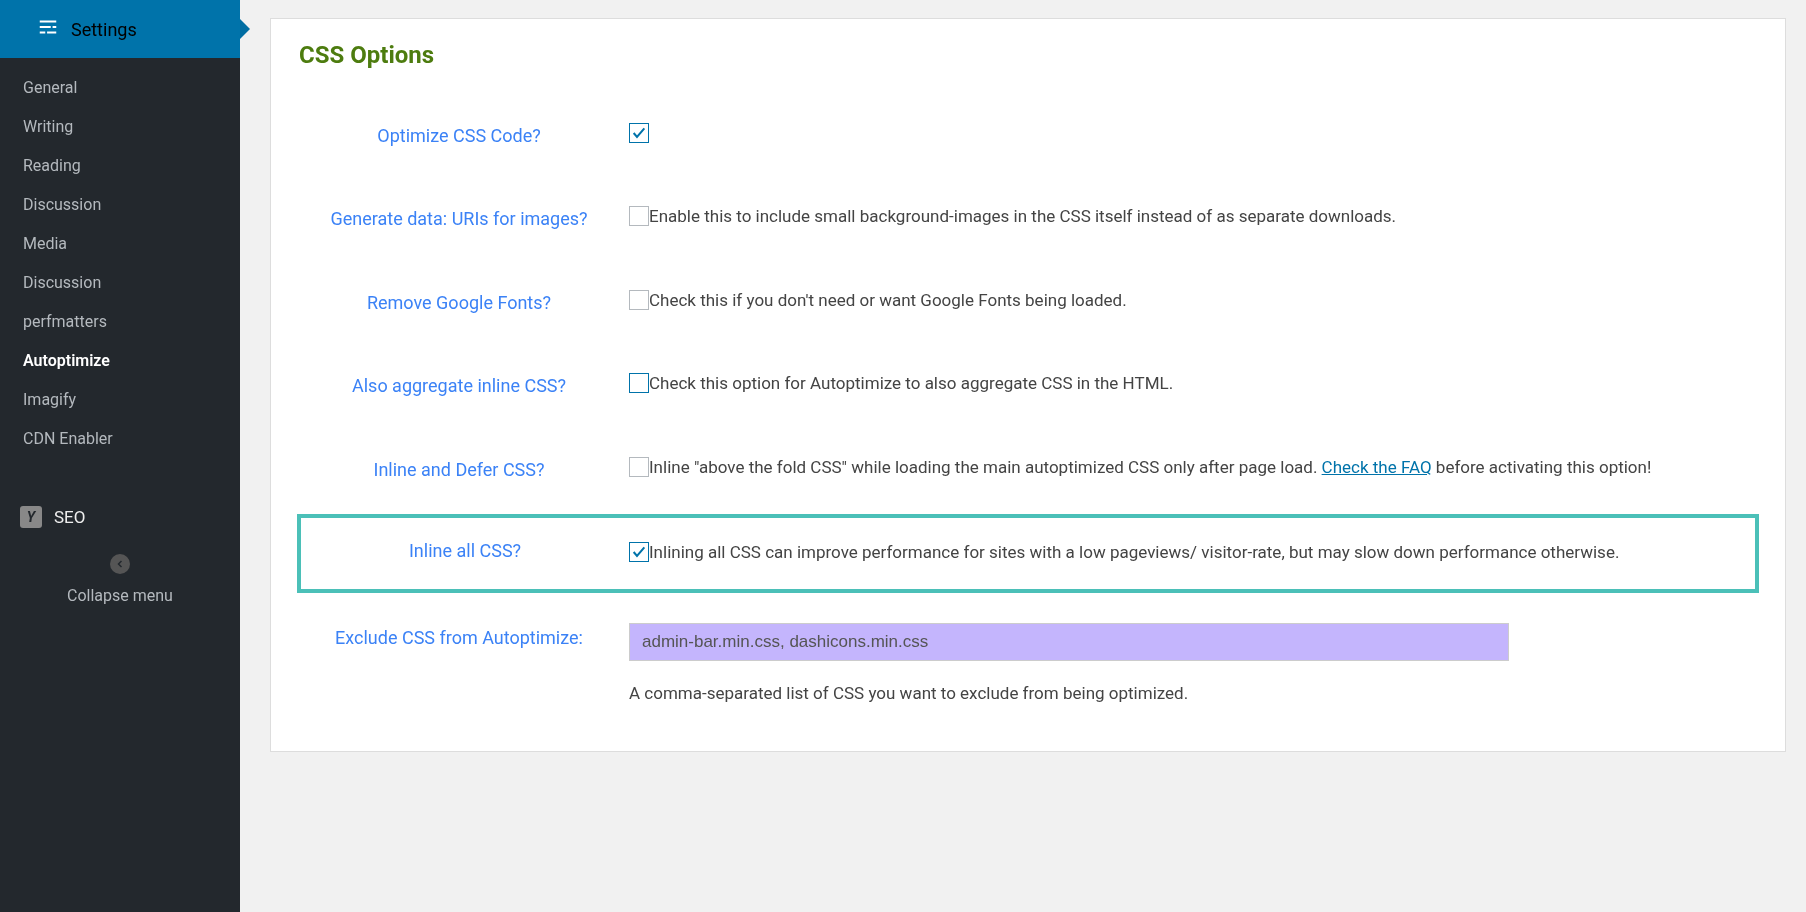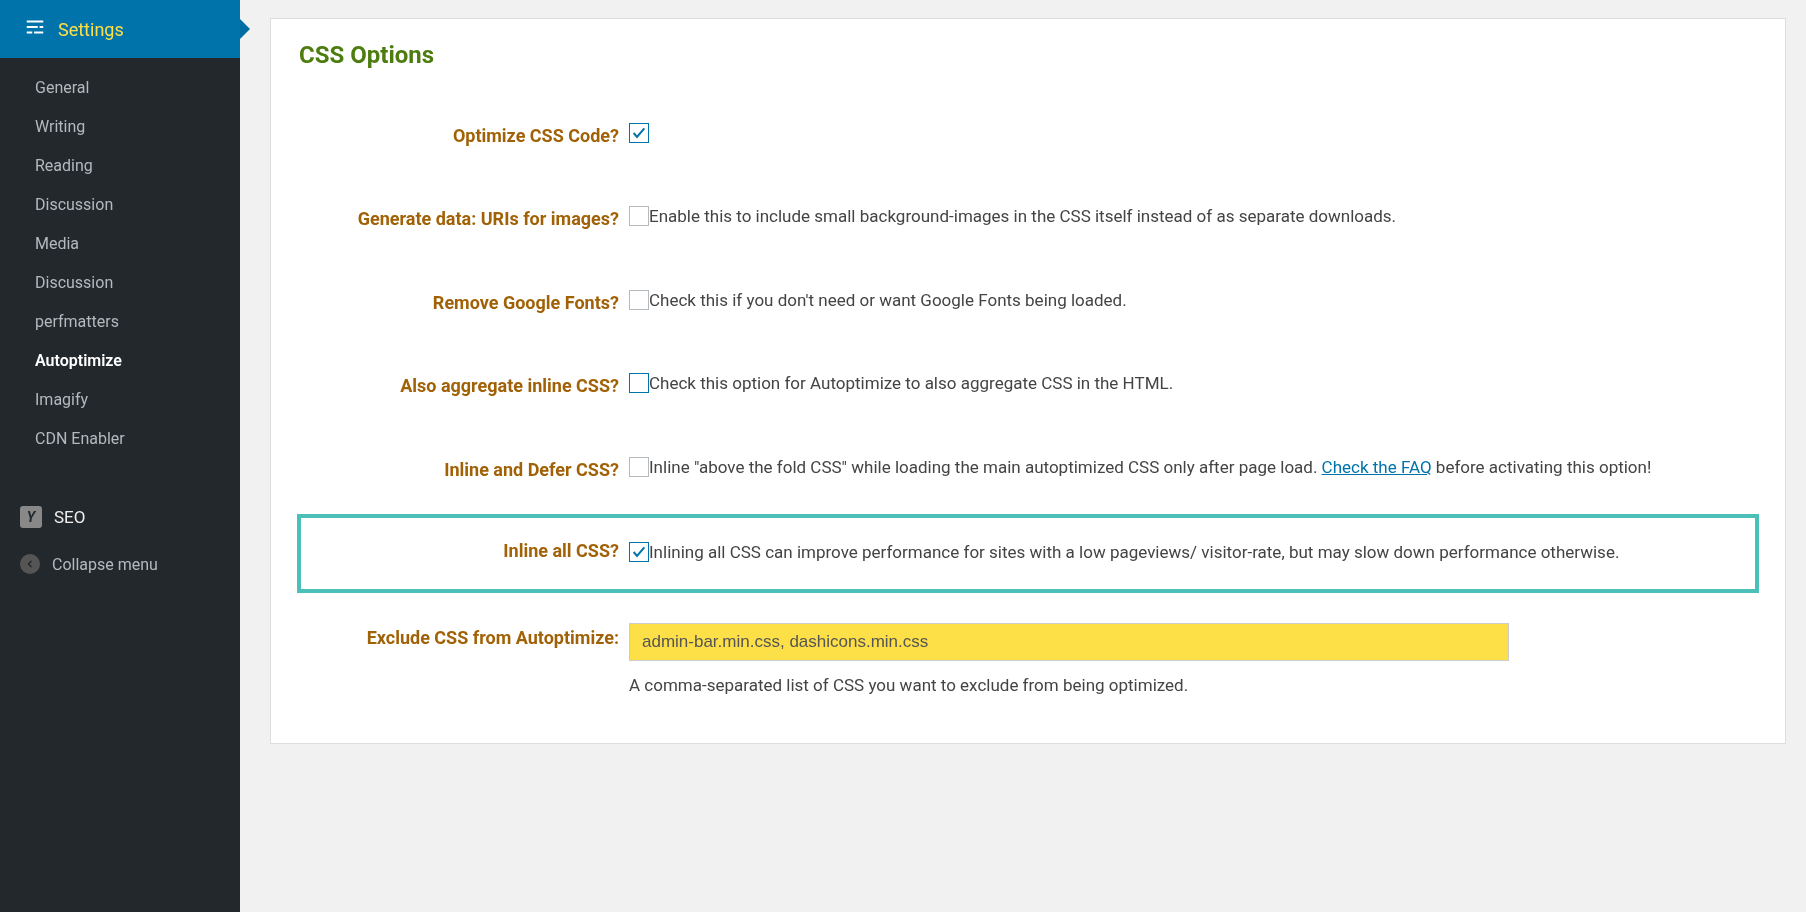--- a/index.html
+++ b/index.html
@@ -14,22 +14,22 @@
       min-height: 100vh;
     }
     .sidebar {
       width: 240px;
       background: #23282d;
       color: #eee;
       flex-shrink: 0;
     }
     .sidebar-header {
       background: #0073aa;
-      color: #fde047;
-      padding: 16px 24px;
+      color: #000000;
+      padding: 16px 37px;
       display: flex;
       align-items: center;
       gap: 12px;
       font-size: 18px;
       position: relative;
     }
     .sidebar-header::after {
       content: "";
       position: absolute;
       right: -10px;
@@ -42,21 +42,21 @@
       border-left: 10px solid #0073aa;
       filter: brightness(0.95);
     }
     .sidebar-icon svg {
       width: 22px;
       height: 22px;
       fill: #fff;
     }
     .sidebar-list {
       list-style: none;
-      padding: 10px 15px;
+      padding: 10px 3px;
     }
     .sidebar-item {
       padding: 10px 20px;
       color: #b4b9be;
       font-size: 16px;
       cursor: pointer;
     }
     .sidebar-item.active {
       color: #fff;
       font-weight: 600;
@@ -87,20 +87,21 @@
       font-style: italic;
     }
     .collapse-menu {
       padding: 14px 20px;
       display: flex;
       align-items: center;
       gap: 12px;
       color: #b4b9be;
       font-size: 16px;
       cursor: pointer;
+      flex-direction: column;
     }
     .collapse-icon {
       width: 20px;
       height: 20px;
       border-radius: 50%;
       background: #555;
       display: inline-flex;
       align-items: center;
       justify-content: center;
       color: #23282d;
@@ -126,24 +127,24 @@
       margin-bottom: 38px;
     }
     .form-table {
       width: 100%;
       border-collapse: collapse;
     }
     .form-table tr {
       vertical-align: top;
     }
     .form-table th {
-      text-align: right;
-      font-weight: 700;
+      text-align: center;
+      font-weight: 400;
       font-size: 18px;
-      color: #a16207;
+      color: #3b82f6;
       width: 330px;
       padding: 18px 10px 18px 0;
       vertical-align: top;
     }
     .form-table td {
       padding: 14px 10px 14px 0;
       font-size: 17px;
       color: #444;
       line-height: 1.5;
       vertical-align: top;
@@ -197,22 +198,22 @@
       padding-top: 24px;
       padding-bottom: 26px;
     }
     .text-input {
       width: 100%;
       max-width: 880px;
       border: 1px solid #ccc;
       padding: 8px 12px;
       font-size: 17px;
       color: #555;
-      background: #fde047;
-      margin-bottom: 12px;
+      background: #c4b5fd;
+      margin-bottom: 20px;
     }
     .help-text {
       display: block;
       color: #444;
       font-size: 17px;
     }
     .row-gap td, .row-gap th {
       padding-bottom: 44px;
     }
   </style>

